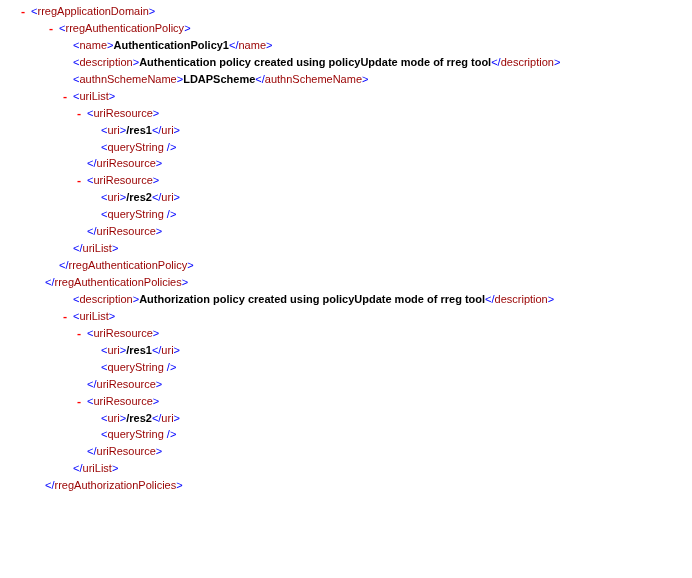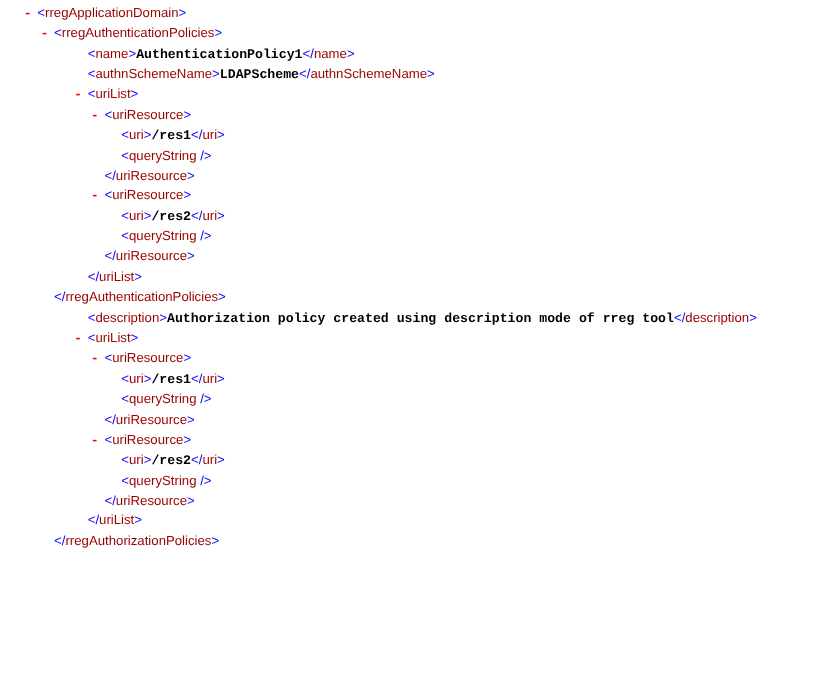--- a/index.html
+++ b/index.html
@@ -17,43 +17,45 @@
     color: #ff0000;
     font-family: "Courier New", monospace;
     font-weight: bold;
     display: inline-block;
     width: 10px;
     text-align: center;
   }
   .toggle.spacer { visibility: hidden; }
   .b { color: #0000ff; } 
   .t { color: #990000; } 
-  .v { color: #000000; font-weight: bold; font-family: Liberation Mono, monospace; } 
+  .v { color: #000000; font-weight: bold; } 
   .ind { display: inline-block; }
 </style>
 </head>
 <body>
 
 <div id="xml-root">
     <div class="line"><span class="ind" style="width: 16px;"></span><span class="toggle">-</span><span> </span><span class="b">&lt;</span><span class="t">rregApplicationDomain</span><span class="b">&gt;</span></div>
-    <div class="line"><span class="ind" style="width: 30px;"></span><span class="toggle">-</span><span> </span><span class="b">&lt;</span><span class="t">rregAuthenticationPolicies</span><span class="b">&gt;</span></div>
+    <div class="line"><span class="ind" style="width: 44px;"></span><span class="toggle">-</span><span> </span><span class="b">&lt;</span><span class="t">rregAuthenticationPolicy</span><span class="b">&gt;</span></div>
     <div class="line"><span class="ind" style="width: 58px;"></span><span class="toggle spacer">-</span><span> </span><span class="b">&lt;</span><span class="t">name</span><span class="b">&gt;</span><span class="v">AuthenticationPolicy1</span><span class="b">&lt;/</span><span class="t">name</span><span class="b">&gt;</span></div>
+    <div class="line"><span class="ind" style="width: 58px;"></span><span class="toggle spacer">-</span><span> </span><span class="b">&lt;</span><span class="t">description</span><span class="b">&gt;</span><span class="v">Authentication policy created using policyUpdate mode of rreg tool</span><span class="b">&lt;/</span><span class="t">description</span><span class="b">&gt;</span></div>
     <div class="line"><span class="ind" style="width: 58px;"></span><span class="toggle spacer">-</span><span> </span><span class="b">&lt;</span><span class="t">authnSchemeName</span><span class="b">&gt;</span><span class="v">LDAPScheme</span><span class="b">&lt;/</span><span class="t">authnSchemeName</span><span class="b">&gt;</span></div>
     <div class="line"><span class="ind" style="width: 58px;"></span><span class="toggle">-</span><span> </span><span class="b">&lt;</span><span class="t">uriList</span><span class="b">&gt;</span></div>
     <div class="line"><span class="ind" style="width: 72px;"></span><span class="toggle">-</span><span> </span><span class="b">&lt;</span><span class="t">uriResource</span><span class="b">&gt;</span></div>
     <div class="line"><span class="ind" style="width: 86px;"></span><span class="toggle spacer">-</span><span> </span><span class="b">&lt;</span><span class="t">uri</span><span class="b">&gt;</span><span class="v">/res1</span><span class="b">&lt;/</span><span class="t">uri</span><span class="b">&gt;</span></div>
     <div class="line"><span class="ind" style="width: 86px;"></span><span class="toggle spacer">-</span><span> </span><span class="b">&lt;</span><span class="t">queryString</span><span class="b"> /&gt;</span></div>
     <div class="line"><span class="ind" style="width: 72px;"></span><span class="toggle spacer">-</span><span> </span><span class="b">&lt;/</span><span class="t">uriResource</span><span class="b">&gt;</span></div>
     <div class="line"><span class="ind" style="width: 72px;"></span><span class="toggle">-</span><span> </span><span class="b">&lt;</span><span class="t">uriResource</span><span class="b">&gt;</span></div>
     <div class="line"><span class="ind" style="width: 86px;"></span><span class="toggle spacer">-</span><span> </span><span class="b">&lt;</span><span class="t">uri</span><span class="b">&gt;</span><span class="v">/res2</span><span class="b">&lt;/</span><span class="t">uri</span><span class="b">&gt;</span></div>
     <div class="line"><span class="ind" style="width: 86px;"></span><span class="toggle spacer">-</span><span> </span><span class="b">&lt;</span><span class="t">queryString</span><span class="b"> /&gt;</span></div>
     <div class="line"><span class="ind" style="width: 72px;"></span><span class="toggle spacer">-</span><span> </span><span class="b">&lt;/</span><span class="t">uriResource</span><span class="b">&gt;</span></div>
     <div class="line"><span class="ind" style="width: 58px;"></span><span class="toggle spacer">-</span><span> </span><span class="b">&lt;/</span><span class="t">uriList</span><span class="b">&gt;</span></div>
+    <div class="line"><span class="ind" style="width: 44px;"></span><span class="toggle spacer">-</span><span> </span><span class="b">&lt;/</span><span class="t">rregAuthenticationPolicy</span><span class="b">&gt;</span></div>
     <div class="line"><span class="ind" style="width: 30px;"></span><span class="toggle spacer">-</span><span> </span><span class="b">&lt;/</span><span class="t">rregAuthenticationPolicies</span><span class="b">&gt;</span></div>
-    <div class="line"><span class="ind" style="width: 58px;"></span><span class="toggle spacer">-</span><span> </span><span class="b">&lt;</span><span class="t">description</span><span class="b">&gt;</span><span class="v">Authorization policy created using description mode of rreg tool</span><span class="b">&lt;/</span><span class="t">description</span><span class="b">&gt;</span></div>
+    <div class="line"><span class="ind" style="width: 58px;"></span><span class="toggle spacer">-</span><span> </span><span class="b">&lt;</span><span class="t">description</span><span class="b">&gt;</span><span class="v">Authorization policy created using policyUpdate mode of rreg tool</span><span class="b">&lt;/</span><span class="t">description</span><span class="b">&gt;</span></div>
     <div class="line"><span class="ind" style="width: 58px;"></span><span class="toggle">-</span><span> </span><span class="b">&lt;</span><span class="t">uriList</span><span class="b">&gt;</span></div>
     <div class="line"><span class="ind" style="width: 72px;"></span><span class="toggle">-</span><span> </span><span class="b">&lt;</span><span class="t">uriResource</span><span class="b">&gt;</span></div>
     <div class="line"><span class="ind" style="width: 86px;"></span><span class="toggle spacer">-</span><span> </span><span class="b">&lt;</span><span class="t">uri</span><span class="b">&gt;</span><span class="v">/res1</span><span class="b">&lt;/</span><span class="t">uri</span><span class="b">&gt;</span></div>
     <div class="line"><span class="ind" style="width: 86px;"></span><span class="toggle spacer">-</span><span> </span><span class="b">&lt;</span><span class="t">queryString</span><span class="b"> /&gt;</span></div>
     <div class="line"><span class="ind" style="width: 72px;"></span><span class="toggle spacer">-</span><span> </span><span class="b">&lt;/</span><span class="t">uriResource</span><span class="b">&gt;</span></div>
     <div class="line"><span class="ind" style="width: 72px;"></span><span class="toggle">-</span><span> </span><span class="b">&lt;</span><span class="t">uriResource</span><span class="b">&gt;</span></div>
     <div class="line"><span class="ind" style="width: 86px;"></span><span class="toggle spacer">-</span><span> </span><span class="b">&lt;</span><span class="t">uri</span><span class="b">&gt;</span><span class="v">/res2</span><span class="b">&lt;/</span><span class="t">uri</span><span class="b">&gt;</span></div>
     <div class="line"><span class="ind" style="width: 86px;"></span><span class="toggle spacer">-</span><span> </span><span class="b">&lt;</span><span class="t">queryString</span><span class="b"> /&gt;</span></div>
     <div class="line"><span class="ind" style="width: 72px;"></span><span class="toggle spacer">-</span><span> </span><span class="b">&lt;/</span><span class="t">uriResource</span><span class="b">&gt;</span></div>
     <div class="line"><span class="ind" style="width: 58px;"></span><span class="toggle spacer">-</span><span> </span><span class="b">&lt;/</span><span class="t">uriList</span><span class="b">&gt;</span></div>

